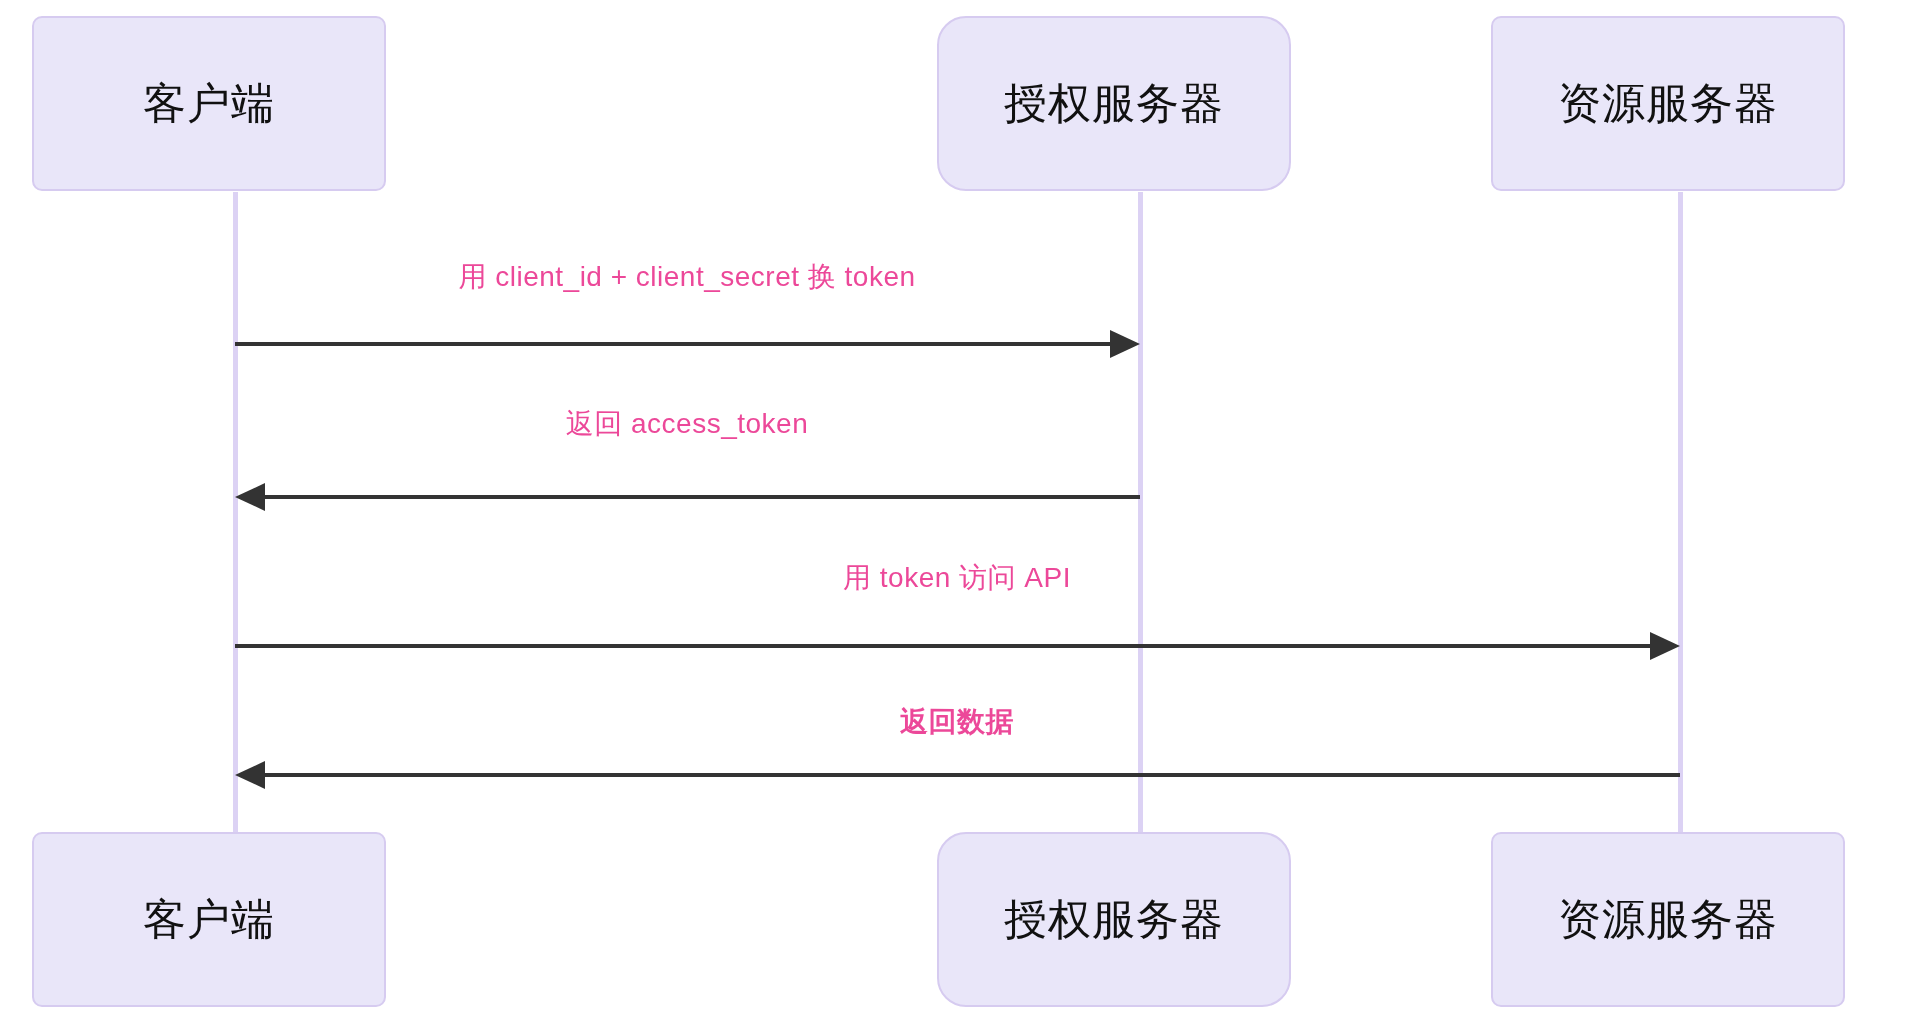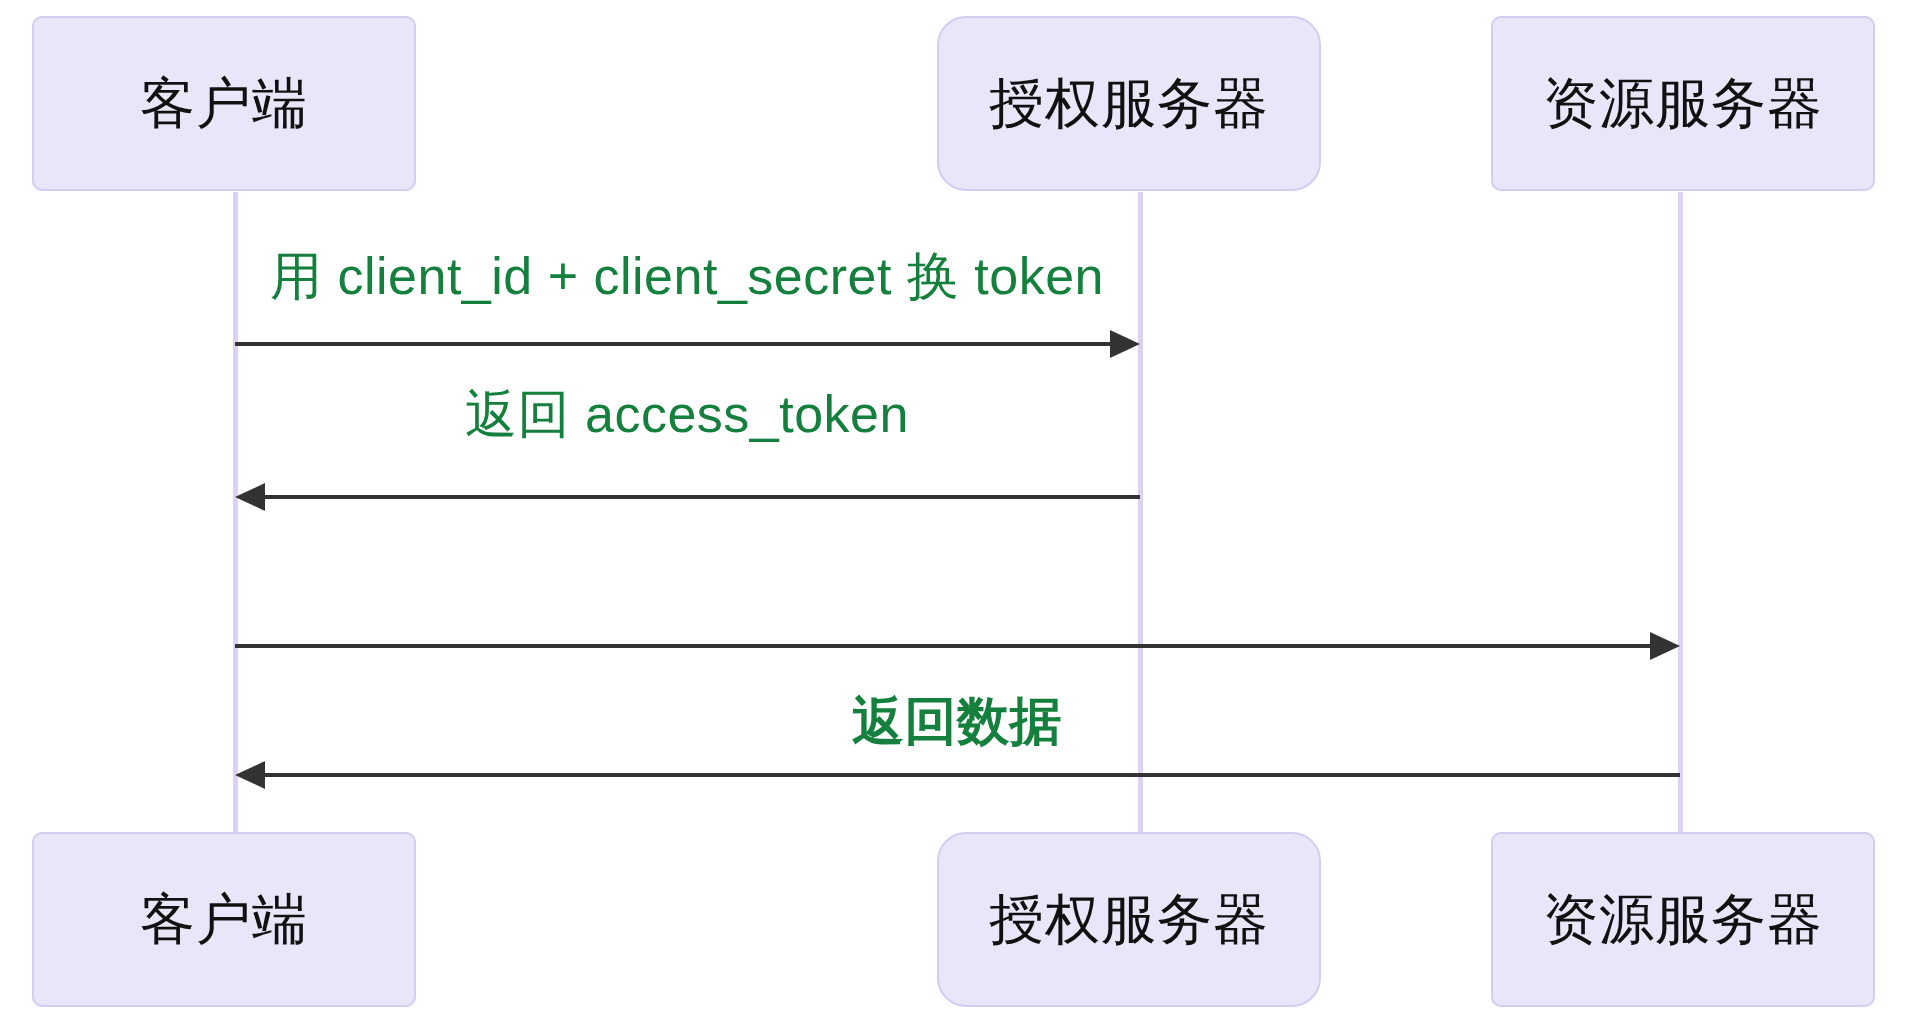--- a/index.html
+++ b/index.html
@@ -12,30 +12,30 @@
     position: relative;
     width: 1920px;
     height: 1024px;
     background: #ffffff;
     overflow: hidden;
   }
 
   
   .actor {
     position: absolute;
-    width: 384px;
+    width: 354px;
     height: 175px;
     box-sizing: border-box;
     background: #e9e6f9;
     border: 2px solid #d6cbf0;
     border-radius: 10px;
     display: flex;
     align-items: center;
     justify-content: center;
-    font-size: 55px;
+    font-size: 43px;
     color: #111111;
     letter-spacing: 1px;
   }
   .actor.row-top    { top: 16px; }
   .actor.row-bottom { top: 832px; }
   .actor.col-client   { left: 32px; }
   .actor.col-auth     { left: 937px; border-radius: 29px; }
   .actor.col-resource { left: 1491px; }
 
   
@@ -73,26 +73,26 @@
   .head-1 { left: 1110px; top: 330px; }
   .head-2 { left: 235px;  top: 483px; }
   .head-3 { left: 1650px; top: 632px; }
   .head-4 { left: 235px;  top: 761px; }
 
   
   .msg-label {
     position: absolute;
     transform: translate(-50%, -50%);
     white-space: nowrap;
-    font-size: 52px;
-    color: #15803d;
+    font-size: 28px;
+    color: #ec4899;
     letter-spacing: 0.5px;
   }
   .label-1 { left: 687px; top: 277px; }
-  .label-2 { left: 687px; top: 415px; text-align: right; }
+  .label-2 { left: 687px; top: 424px; text-align: right; }
   .label-3 { left: 957px; top: 578px; }
   .label-4 { left: 957px; top: 722px; font-weight: bold; }
 </style>
 </head>
 <body>
 
 <div id="stage">
 
   <div class="actor row-top col-client">
     <span>客户端</span>
@@ -109,20 +109,21 @@
   <div class="lifeline col-resource"></div>
 
   <div class="msg-label label-1">用 client_id + client_secret 换 token</div>
   <div class="msg-line line-1"></div>
   <div class="head right head-1"></div>
 
   <div class="msg-label label-2">返回 access_token</div>
   <div class="msg-line line-2"></div>
   <div class="head left head-2"></div>
 
+  <div class="msg-label label-3">用 token 访问 API</div>
   <div class="msg-line line-3"></div>
   <div class="head right head-3"></div>
 
   <div class="msg-label label-4">返回数据</div>
   <div class="msg-line line-4"></div>
   <div class="head left head-4"></div>
 
   <div class="actor row-bottom col-client">
     <span>客户端</span>
   </div>

